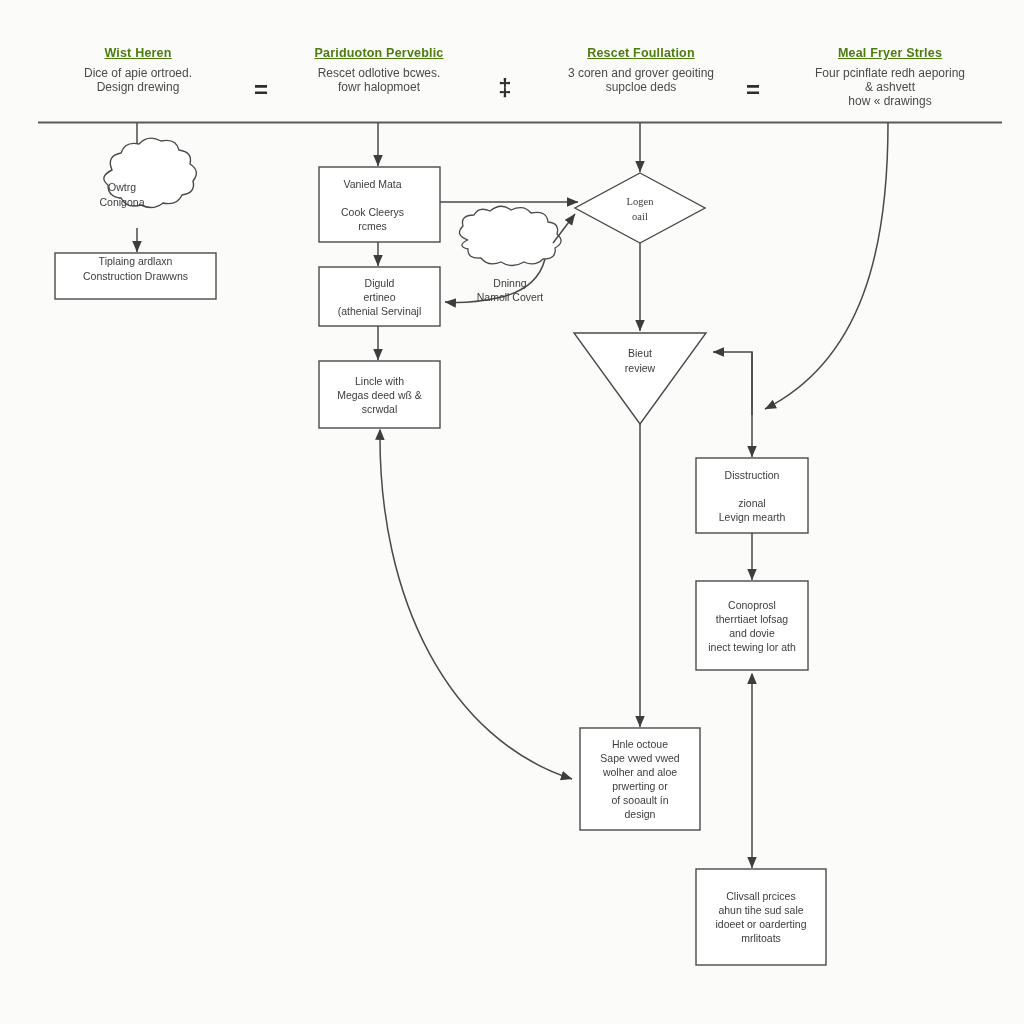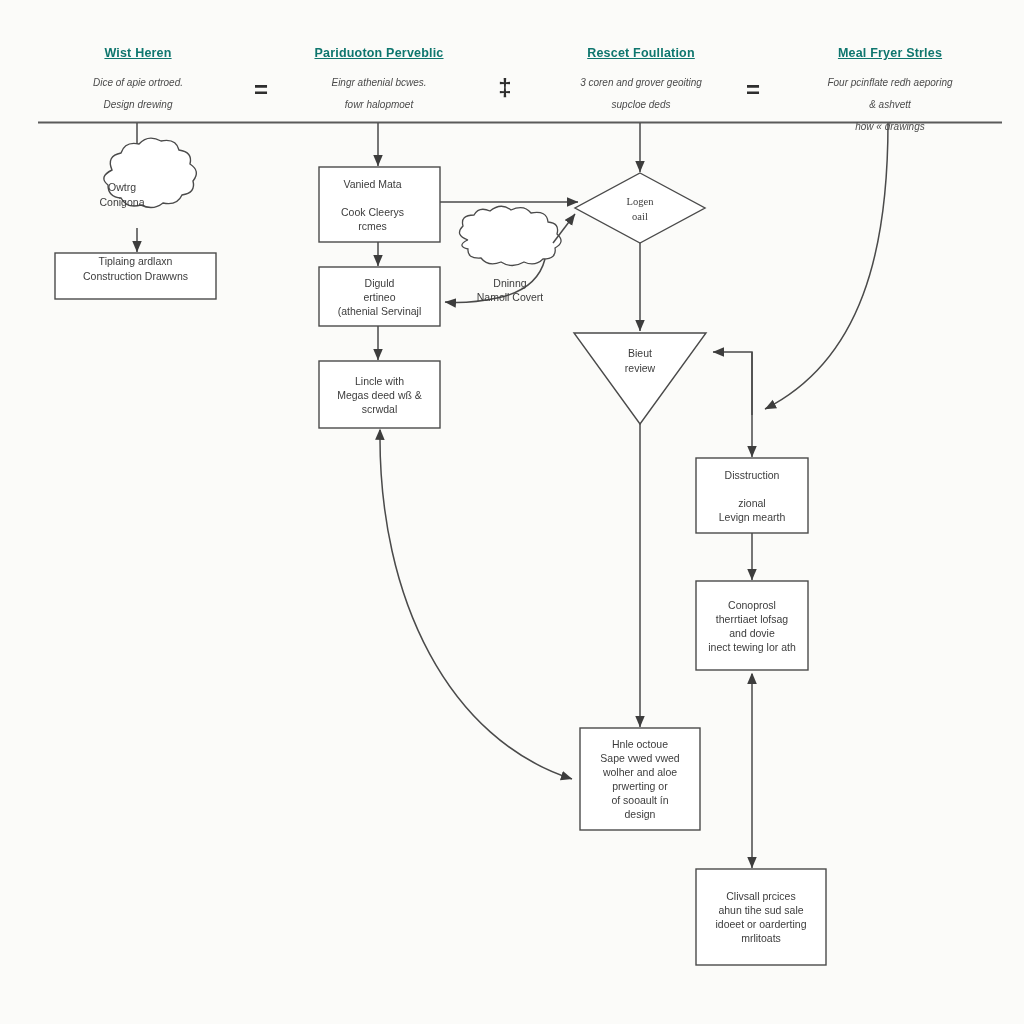--- a/index.html
+++ b/index.html
@@ -15,32 +15,31 @@
 
   
   .col-head{
     position:absolute;
     text-align:center;
     color:#3a3a3a;
   }
   .col-head .ch-title{
     font-size:12.5px;
     font-weight:bold;
-    color:#0f766e;
+    color:#4d7c0f;
     text-decoration:underline;
     letter-spacing:.2px;
     white-space:nowrap;
-    margin-bottom:12px;
+    margin-bottom:6px;
   }
   .col-head .ch-sub{
-    font-size:10px;
-    line-height:22px;
+    font-size:12px;
+    line-height:14px;
     color:#4a4a4a;
     white-space:pre-line;
-    font-style:italic;
   }
   .sep-sym{
     position:absolute;
     font-size:24px;
     font-weight:bold;
     color:#2e2e2e;
     line-height:1;
     text-align:center;
     user-select:none;
   }
@@ -134,21 +133,21 @@
   </svg>
 
   <div class="col-head" style="left:45px;top:46px;width:186px;">
     <div class="ch-title">Wist Heren</div>
     <div class="ch-sub">Dice of apie ortroed.
 Design drewing</div>
   </div>
 
   <div class="col-head" style="left:288px;top:46px;width:182px;">
     <div class="ch-title">Pariduoton Perveblic</div>
-    <div class="ch-sub">Eingr athenial bcwes.
+    <div class="ch-sub">Rescet odlotive bcwes.
 fowr halopmoet</div>
   </div>
 
   <div class="col-head" style="left:551px;top:46px;width:180px;">
     <div class="ch-title">Rescet Foullation</div>
     <div class="ch-sub">3 coren and grover geoiting
 supcloe deds</div>
   </div>
 
   <div class="col-head" style="left:797px;top:46px;width:186px;">

